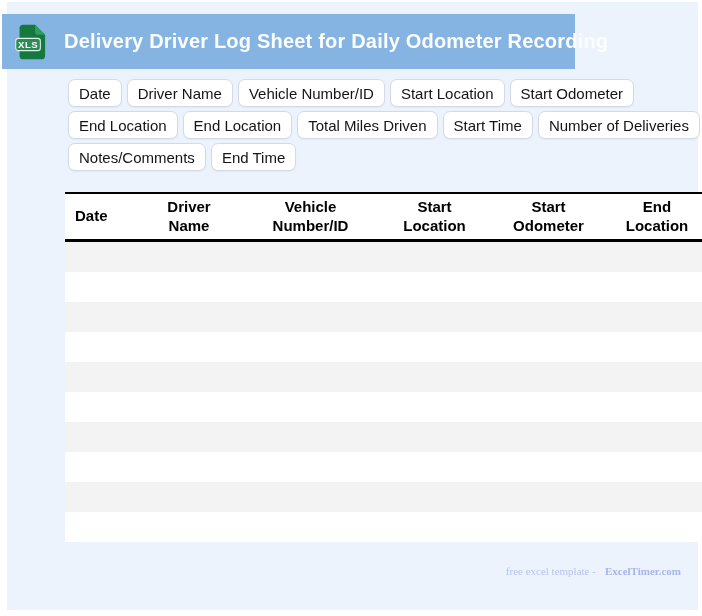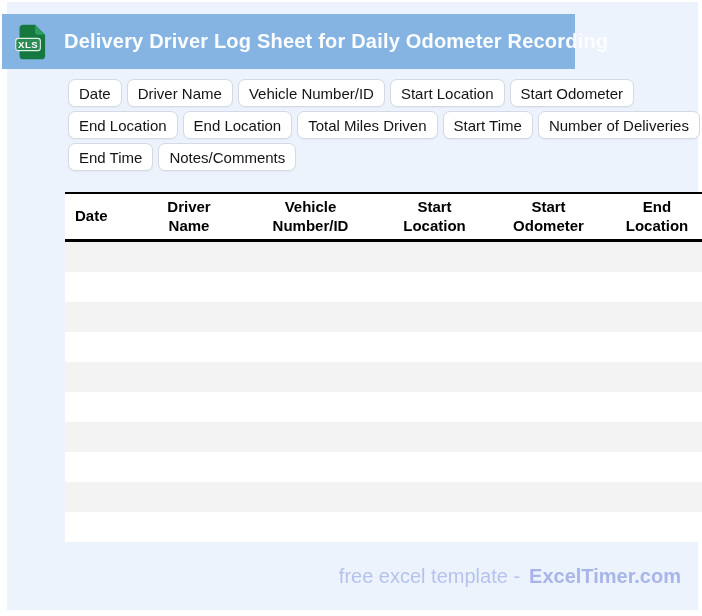--- a/index.html
+++ b/index.html
@@ -25,21 +25,21 @@
     white-space:pre-line;line-height:1.25;vertical-align:middle;padding:2px;}
   th:nth-child(1){width:55px;text-align:left;padding-left:10px;}
   th:nth-child(2){width:110px;}
   th:nth-child(3){width:125px;}
   th:nth-child(4){width:115px;}
   th:nth-child(5){width:105px;}
   th:nth-child(6){width:104px;}
   tbody td{height:30px;padding:0;}
   tbody tr:nth-child(odd){background:var(--stripe,#f4f3f4);}
   tbody tr:nth-child(even){background:#ffffff;}
-  .footer{position:absolute;top:565px;right:21px;font-size:20px;display:flex;gap:9px;align-items:flex-end;z-index:2;}
+  .footer{position:absolute;top:565px;right:21px;font-size:11px;display:flex;gap:9px;align-items:flex-end;z-index:2;font-family:Liberation Serif, serif;}
   .footer-label{color:var(--footer-label,#b6c2ee);}
   .footer-brand{color:var(--footer-brand,#a7b5e9);font-weight:bold;cursor:pointer;text-decoration:none;}
 </style>
 </head>
 <body>
 
 <div class="page">
   <div class="card"></div>
 
   <header class="header-bar">
@@ -56,22 +56,22 @@
       <button class="chip">Date</button>
       <button class="chip">Driver Name</button>
       <button class="chip">Vehicle Number/ID</button>
       <button class="chip">Start Location</button>
       <button class="chip">Start Odometer</button>
       <button class="chip">End Location</button>
       <button class="chip">End Location</button>
       <button class="chip">Total Miles Driven</button>
       <button class="chip">Start Time</button>
       <button class="chip">Number of Deliveries</button>
+      <button class="chip">Notes/Comments</button>
       <button class="chip">End Time</button>
-      <button class="chip">Notes/Comments</button>
     </div>
 
   <div class="table-wrap">
     <table>
       <thead>
         <tr>
             <th>Date</th>
             <th>Driver
 Name</th>
             <th>Vehicle

